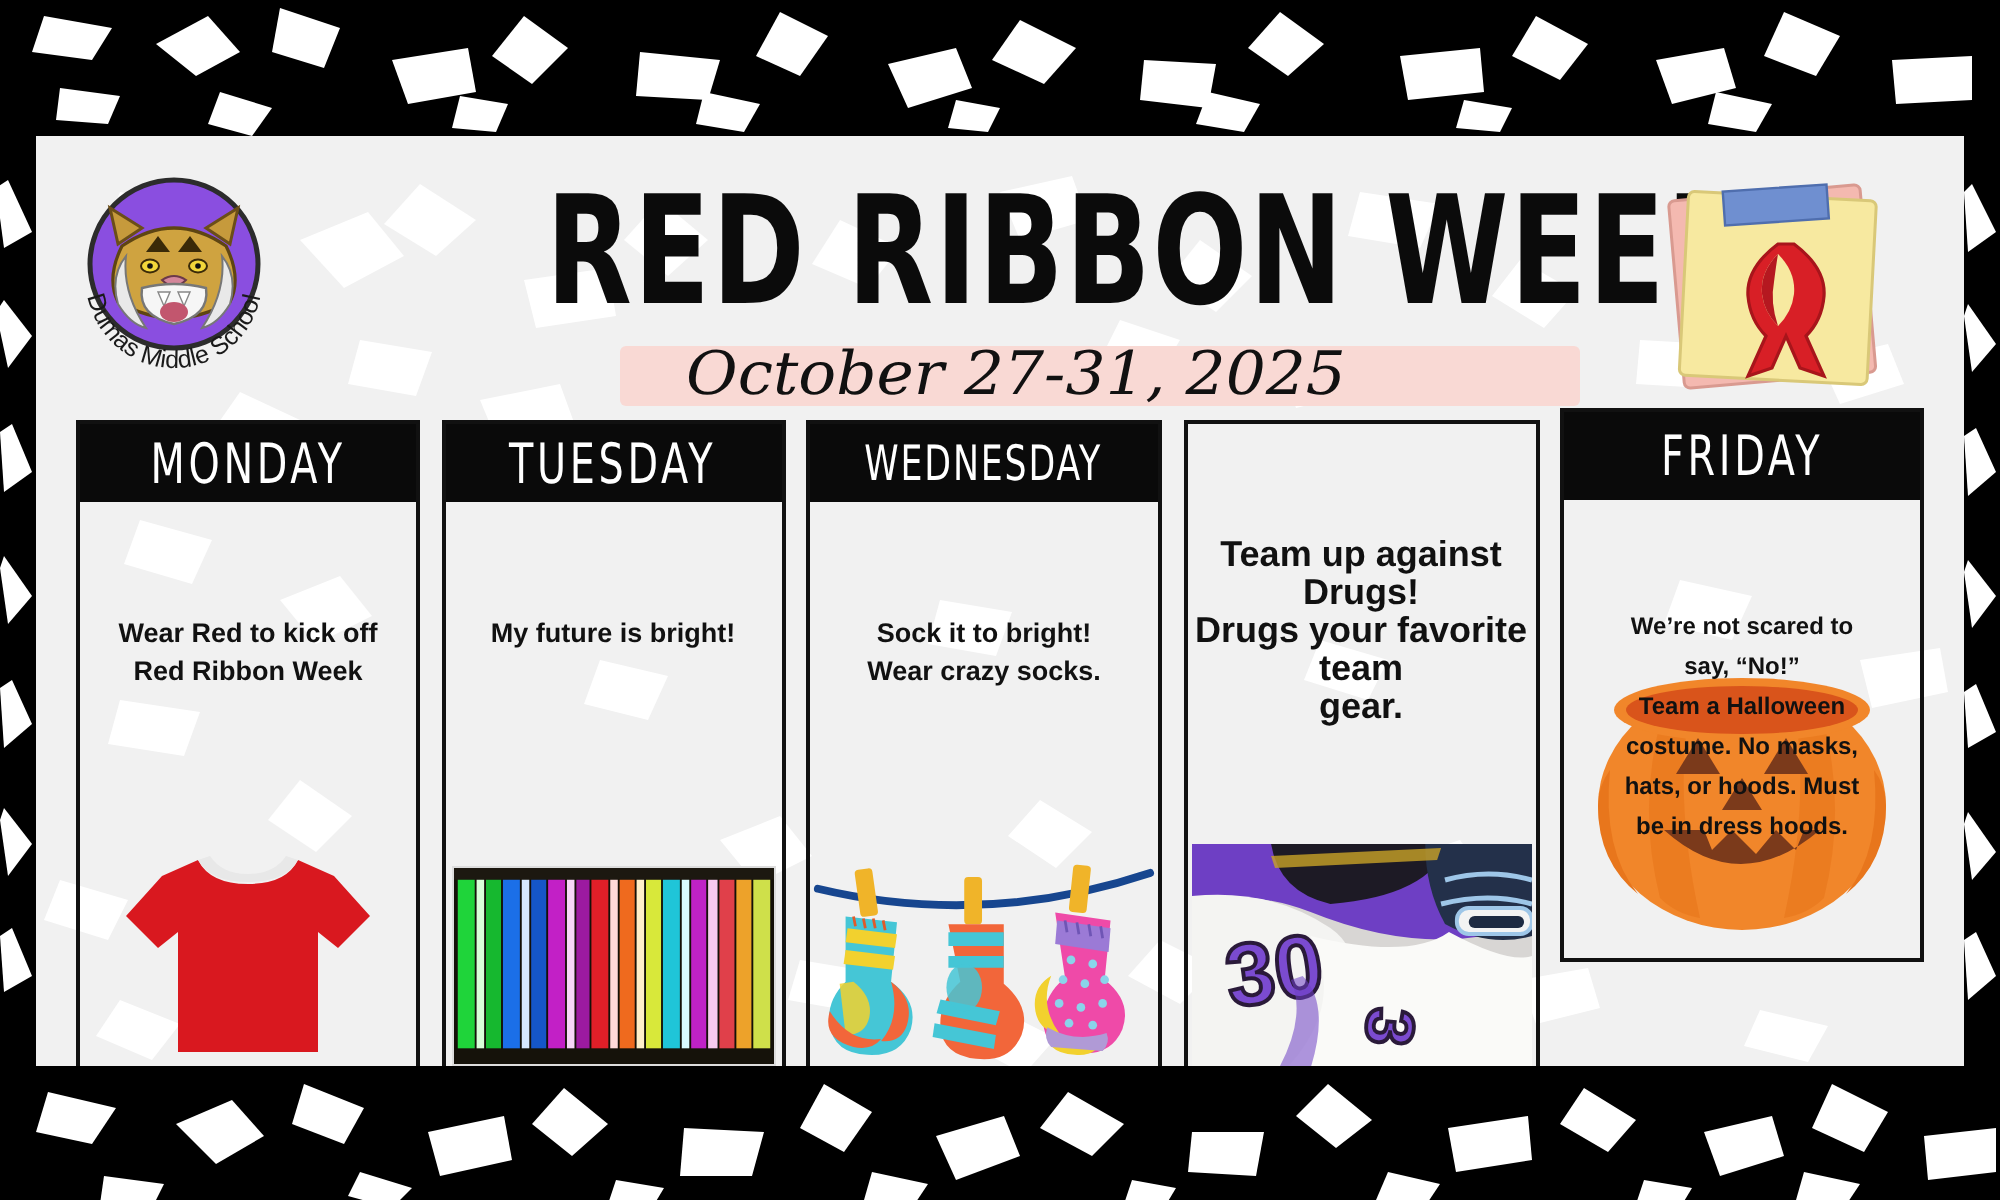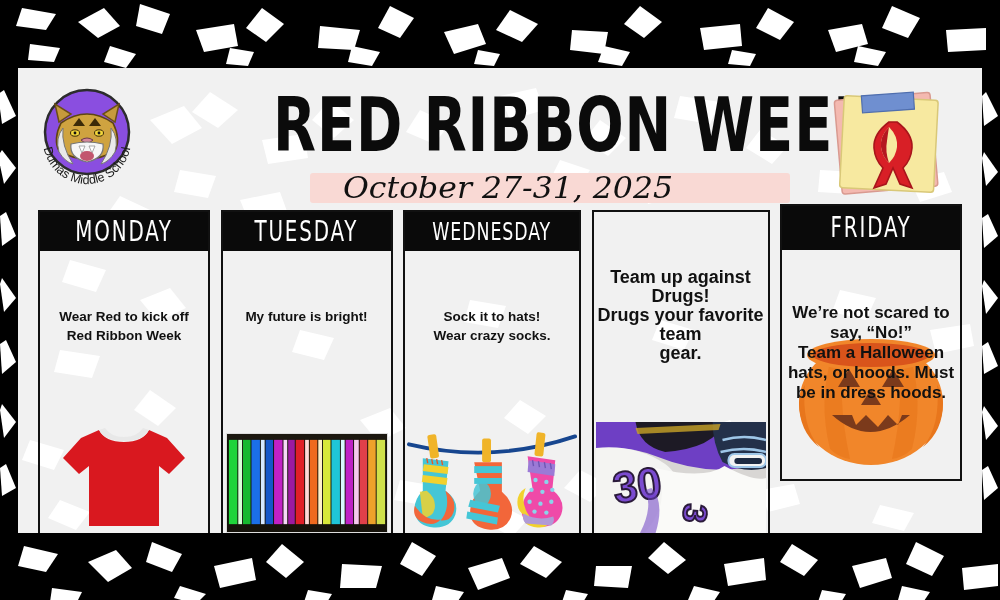--- a/index.html
+++ b/index.html
@@ -146,21 +146,21 @@
     z-index: 3;
     padding: 8px 4px 0 4px;
     text-align: center;
     font-family: "Liberation Sans", sans-serif;
     font-weight: bold;
     font-size: 13.5px;
     line-height: 19px;
     color: #111;
   }
   .card.thursday .card-text { font-size: 18px; padding-left:1px; padding-right:1px; }
-  .card.friday .card-text { font-size: 17px; line-height: 20px; padding-top: 5px; }
+  .card.friday .card-text { font-size: 12px; line-height: 20px; padding-top: 5px; }
 
   .card-art {
     position: absolute;
     left: 0; right: 0; bottom: 0;
     z-index: 1;
     display: flex;
     align-items: flex-end;
     justify-content: center;
   }
   .card-art svg { display: block; }
@@ -422,21 +422,21 @@
             </div>
           </div>
         </div>
 
         <div class="card wednesday wide">
           <div class="card-header">
             <span>WEDNESDAY</span>
           </div>
           <div class="card-body">
             <div class="card-text">
-              <div>Sock it to hats!</div>
+              <div>Sock it to bright!</div>
               <div>Wear crazy socks.</div>
             </div>
             <div class="card-art">
               <svg width="176" height="118" viewBox="0 0 176 118">
                 <path d="M4 26 Q88 46 172 18" stroke="#17468f" stroke-width="4" fill="none" stroke-linecap="round"></path>
 
                 <rect x="24" y="16" width="9" height="24" rx="2" fill="#f0b429" transform="rotate(-8 28 28)"></rect>
                 <path d="M18 40 l26 3 -3 30 q14 10 10 24 q-5 14 -22 13 q-17 -1 -19 -15 q-2 -12 8 -22 z" fill="#45c6d6"></path>
                 <path d="M19 46 l25 3 -1 7 -25 -3 z" fill="#f2d12e"></path>
                 <path d="M18 57 l25 3 -1 7 -25 -3 z" fill="#f2d12e"></path>
@@ -521,20 +521,21 @@
 
         <div class="card friday wide">
           <div class="card-header">
             <span>FRIDAY</span>
           </div>
           <div class="card-body">
             <div class="card-text">
               <div>We’re not scared to</div>
               <div>say, “No!”</div>
               <div>Team a Halloween</div>
+              <div>costume. No masks,</div>
               <div>hats, or hoods.  Must</div>
               <div>be in dress hoods.</div>
             </div>
             <div class="card-art">
               <svg width="178" height="170" viewBox="0 0 178 170">
                 <path d="M44 92 Q60 14 120 44" stroke="#8a5a3a" stroke-width="10" fill="none" stroke-linecap="round"></path>
                 <ellipse cx="89" cy="94" rx="72" ry="62" fill="#f1862a"></ellipse>
                 <path d="M17 94 q0 -10 6 -18 q-4 40 14 62 q-20 -16 -20 -44 z" fill="#e8761c"></path>
                 <path d="M161 94 q0 -10 -6 -18 q4 40 -14 62 q20 -16 20 -44 z" fill="#e8761c"></path>
                 <path d="M64 40 q-10 46 4 110 q-12 -2 -20 -10 q-12 -48 2 -94 z" fill="#e8761c" opacity=".65"></path>

